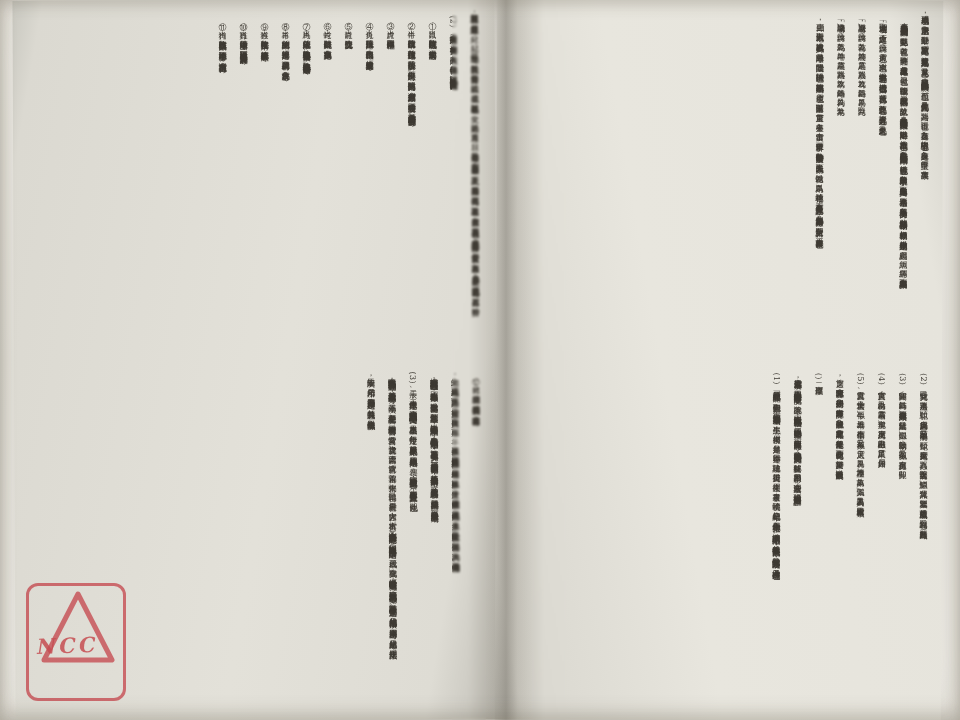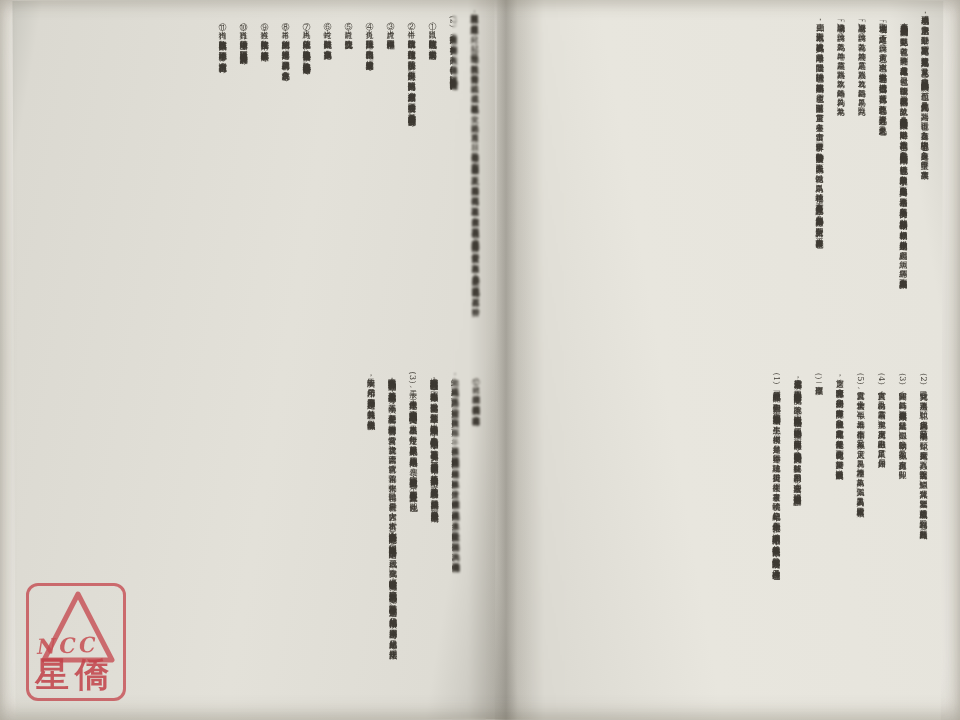--- a/index.html
+++ b/index.html
@@ -138,16 +138,15 @@
   <div class="gutter"></div>
   <div class="blur-strip blur-left"></div>
   <div class="blur-strip blur-right"></div>
   <div class="edge-shadow"></div>
 
   <div class="stamp">
     <svg width="84" height="76" viewBox="0 0 84 76">
       <path d="M44 4 L78 70 L10 70 Z" fill="none" stroke="rgba(224,74,84,0.8)" stroke-width="5" stroke-linejoin="round"></path>
     </svg>
     <div class="stamp-ncc">NCC</div>
-    <div class="stamp-brand">星僑</div>
   </div>
 
 </div>
 
 </body></html>

